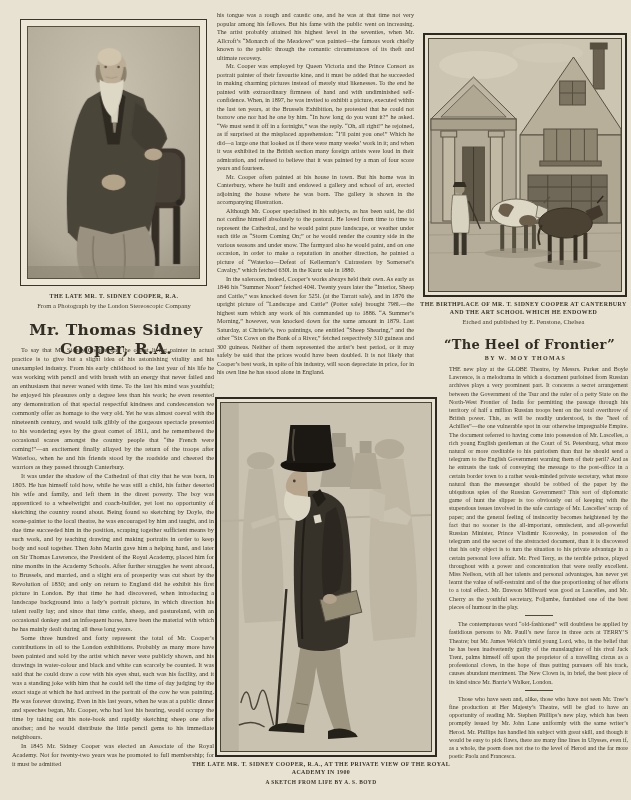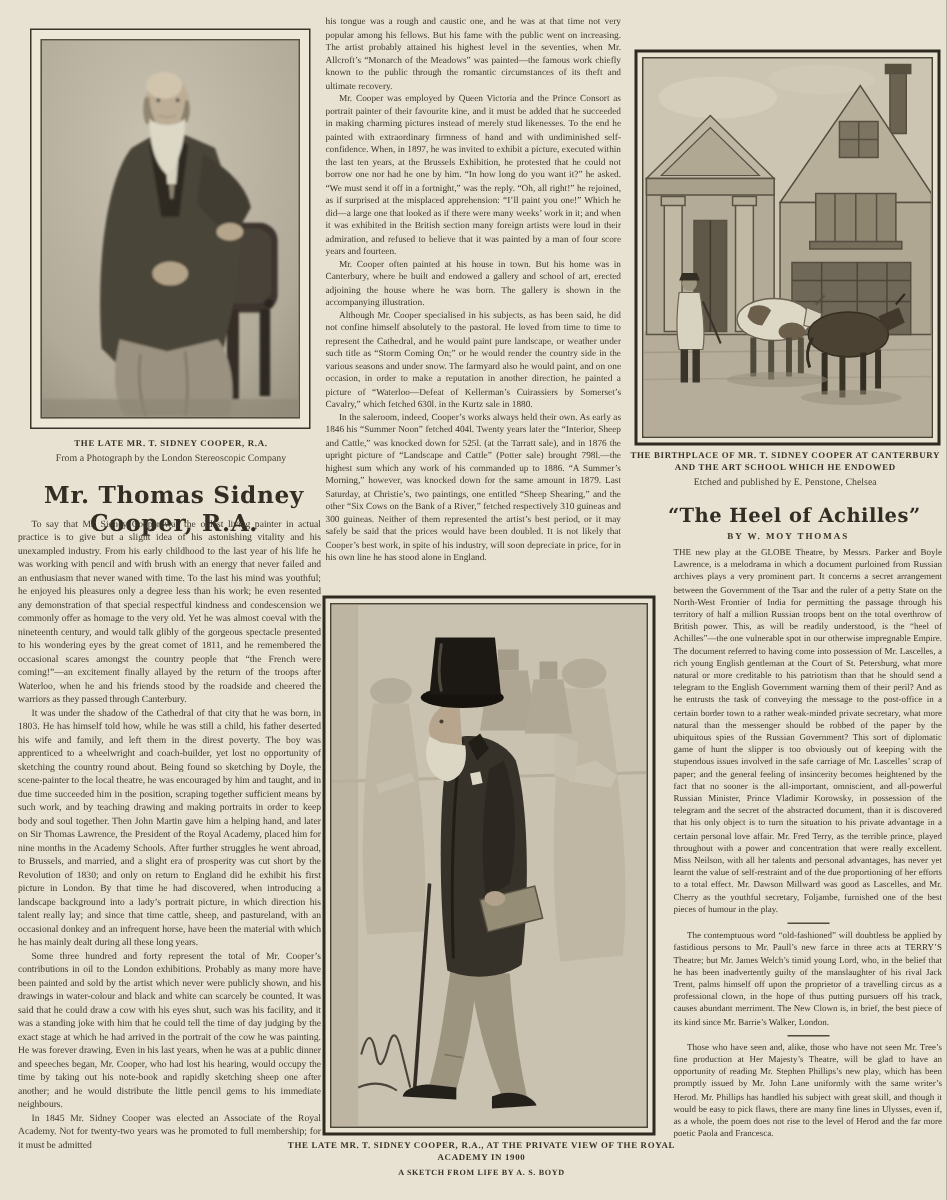--- a/index.html
+++ b/index.html
@@ -277,21 +277,21 @@
           <path d="M114,186 q-6,10 -2,20" stroke="#332d22" stroke-width="2" fill="none"></path>
         </g>
         <ellipse cx="90" cy="214" rx="34" ry="5" fill="#968e7b" opacity="0.5"></ellipse>
         <ellipse cx="140" cy="226" rx="34" ry="5" fill="#968e7b" opacity="0.5"></ellipse>
       </svg>
     </div>
   </div>
   <div class="cap-sc" style="left:416px;top:301px;width:215px;">THE BIRTHPLACE OF MR. T. SIDNEY COOPER AT CANTERBURY AND THE ART SCHOOL WHICH HE ENDOWED</div>
   <div class="cap-credit" style="left:416px;top:318px;width:215px;">Etched and published by E. Penstone, Chelsea</div>
 
-  <h2 id="achilles-title" class="display-heading" style="left:423px;top:333px;width:205px;">“The Heel of Achilles”</h2>
+  <h2 id="achilles-title" class="display-heading" style="left:423px;top:333px;width:205px;">“The Heel of Frontier”</h2>
   <div class="byline" style="left:423px;top:355px;width:205px;">BY W. MOY THOMAS</div>
 
   <div id="right-col" class="col" style="left:425px;top:365px;width:203px;height:435px;">
     <div class="wrap-spacer"></div>
     <p class="noindent">THE new play at the GLOBE Theatre, by Messrs. Parker and Boyle Lawrence, is a melodrama in which a document purloined from Russian archives plays a very prominent part.  It concerns a secret arrangement between the Government of the Tsar and the ruler of a petty State on the North-West Frontier of India for permitting the passage through his territory of half a million Russian troops bent on the total overthrow of British power.  This, as will be readily understood, is the “heel of Achilles”—the one vulnerable spot in our otherwise impregnable Empire. The document referred to having come into possession of Mr. Lascelles, a rich young English gentleman at the Court of St. Petersburg, what more natural or more creditable to his patriotism than that he should send a telegram to the English Government warning them of their peril?  And as he entrusts the task of conveying the message to the post-office in a certain border town to a rather weak-minded private secretary, what more natural than the messenger should be robbed of the paper by the ubiquitous spies of the Russian Government?  This sort of diplomatic game of hunt the slipper is too obviously out of keeping with the stupendous issues involved in the safe carriage of Mr. Lascelles’ scrap of paper; and the general feeling of insincerity becomes heightened by the fact that no sooner is the all-important, omniscient, and all-powerful Russian Minister, Prince Vladimir Korowsky, in possession of the telegram and the secret of the abstracted document, than it is discovered that his only object is to turn the situation to his private advantage in a certain personal love affair.  Mr. Fred Terry, as the terrible prince, played throughout with a power and concentration that were really excellent.  Miss Neilson, with all her talents and personal advantages, has never yet learnt the value of self-restraint and of the due proportioning of her efforts to a total effect.  Mr. Dawson Millward was good as Lascelles, and Mr. Cherry as the youthful secretary, Foljambe, furnished one of the best pieces of humour in the play.</p>
     <hr class="sep">
     <p>The contemptuous word “old-fashioned” will doubtless be applied by fastidious persons to Mr. Paull’s new farce in three acts at TERRY’S Theatre; but Mr. James Welch’s timid young Lord, who, in the belief that he has been inadvertently guilty of the manslaughter of his rival Jack Trent, palms himself off upon the proprietor of a travelling circus as a professional clown, in the hope of thus putting pursuers off his track, causes abundant merriment.  The New Clown is, in brief, the best piece of its kind since Mr. Barrie’s Walker, London.</p>
     <hr class="sep">
     <p>Those who have seen and, alike, those who have not seen Mr. Tree’s fine production at Her Majesty’s Theatre, will be glad to have an opportunity of reading Mr. Stephen Phillips’s new play, which has been promptly issued by Mr. John Lane uniformly with the same writer’s Herod.  Mr. Phillips has handled his subject with great skill, and though it would be easy to pick flaws, there are many fine lines in Ulysses, even if, as a whole, the poem does not rise to the level of Herod and the far more poetic Paola and Francesca.</p>
   </div>

